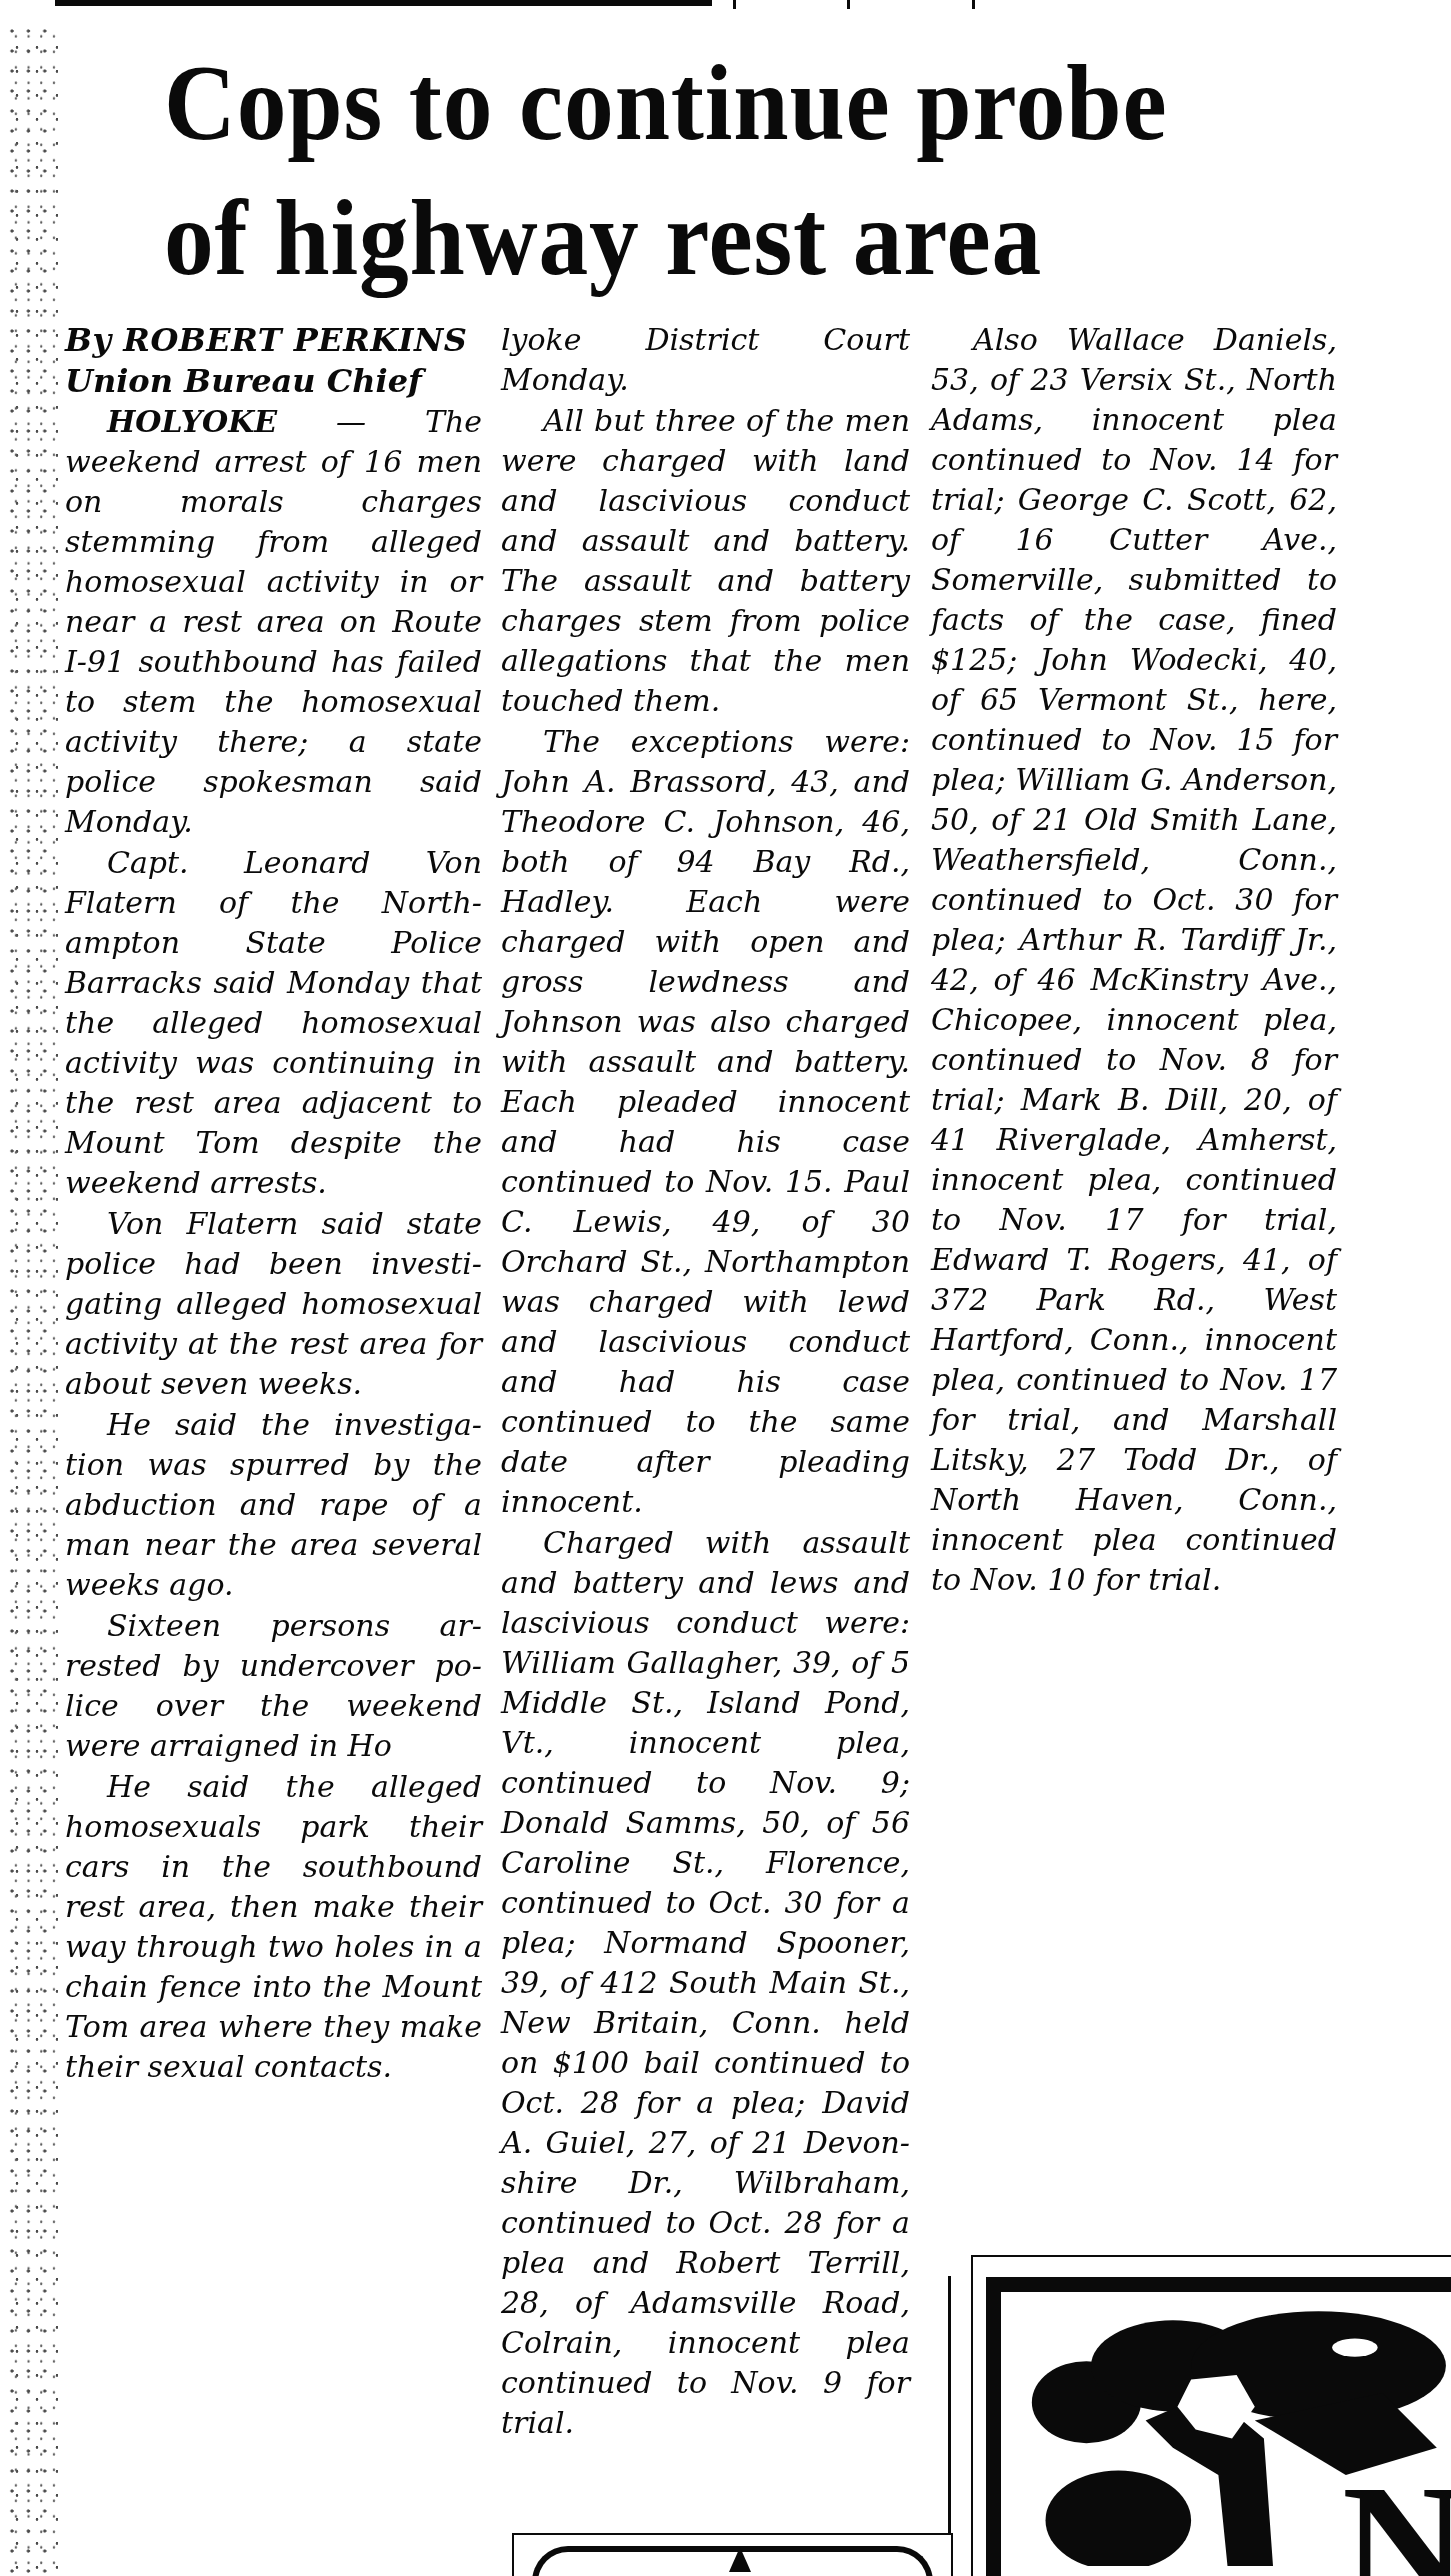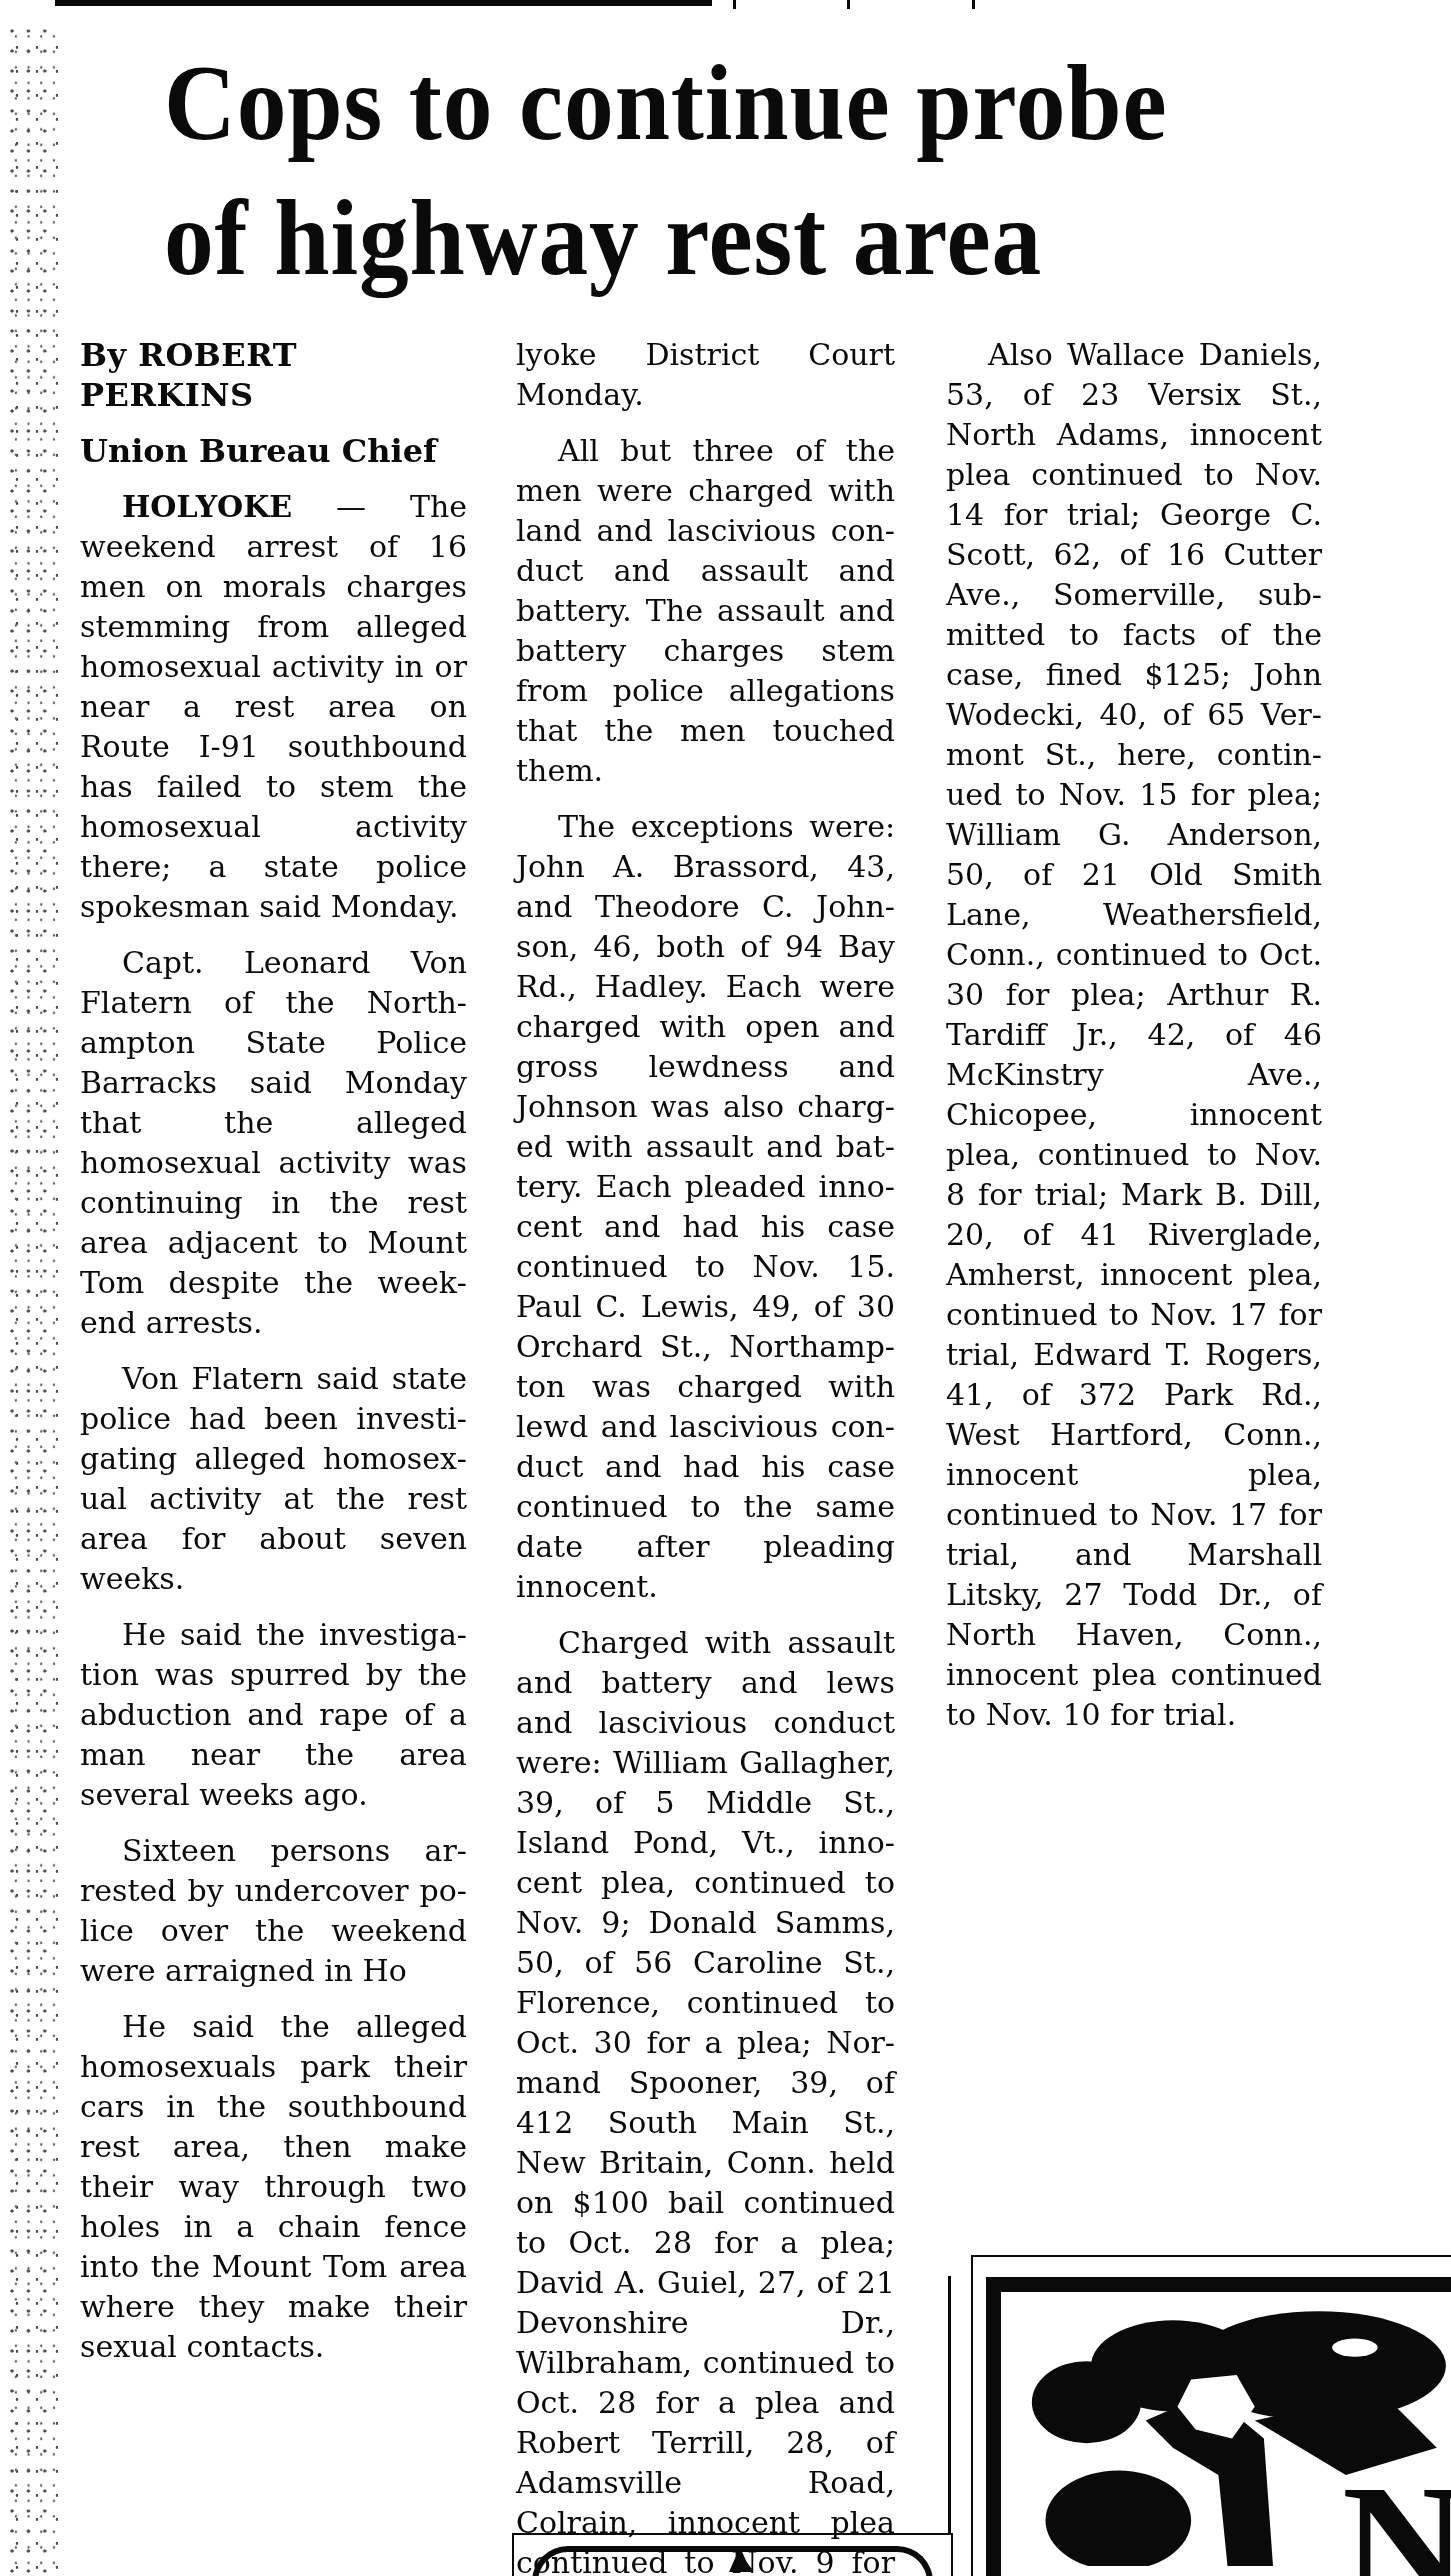--- a/index.html
+++ b/index.html
@@ -25,21 +25,21 @@
     font-weight:bold; font-size:107px; line-height:135px;
     letter-spacing:0.9px; transform:scaleX(0.93); transform-origin:left top;
     margin:0;
   }
   .col {
     position:absolute; top:319px;
     font-family:"DejaVu Serif", serif;
     font-size:30px; line-height:40px;
     text-align:justify; hyphens:manual;
   }
-  .col p { margin:16px; text-indent:42px; }
+  .col p { margin:1px; text-indent:42px;font-style:italic; }
   .col p.noindent { text-indent:0; }
   .col p.gap { margin-top:20px; }
   #col1 { left:64px; width:419px; }
   #col2 { left:500px; width:411px; }
   #col3 { left:930px; width:408px; }
   .byline { font-weight:bold; font-size:32px; line-height:40px; text-indent:0 !important; text-align:left; letter-spacing:0.5px; margin:7.3px 0 0 0; }
   .bureau { font-weight:bold; font-size:32px; line-height:40px; text-align:left; text-indent:0 !important; margin:20px 0 44px 0; }
   .dateline { font-weight:bold; }
   
   .ad-c2 {

